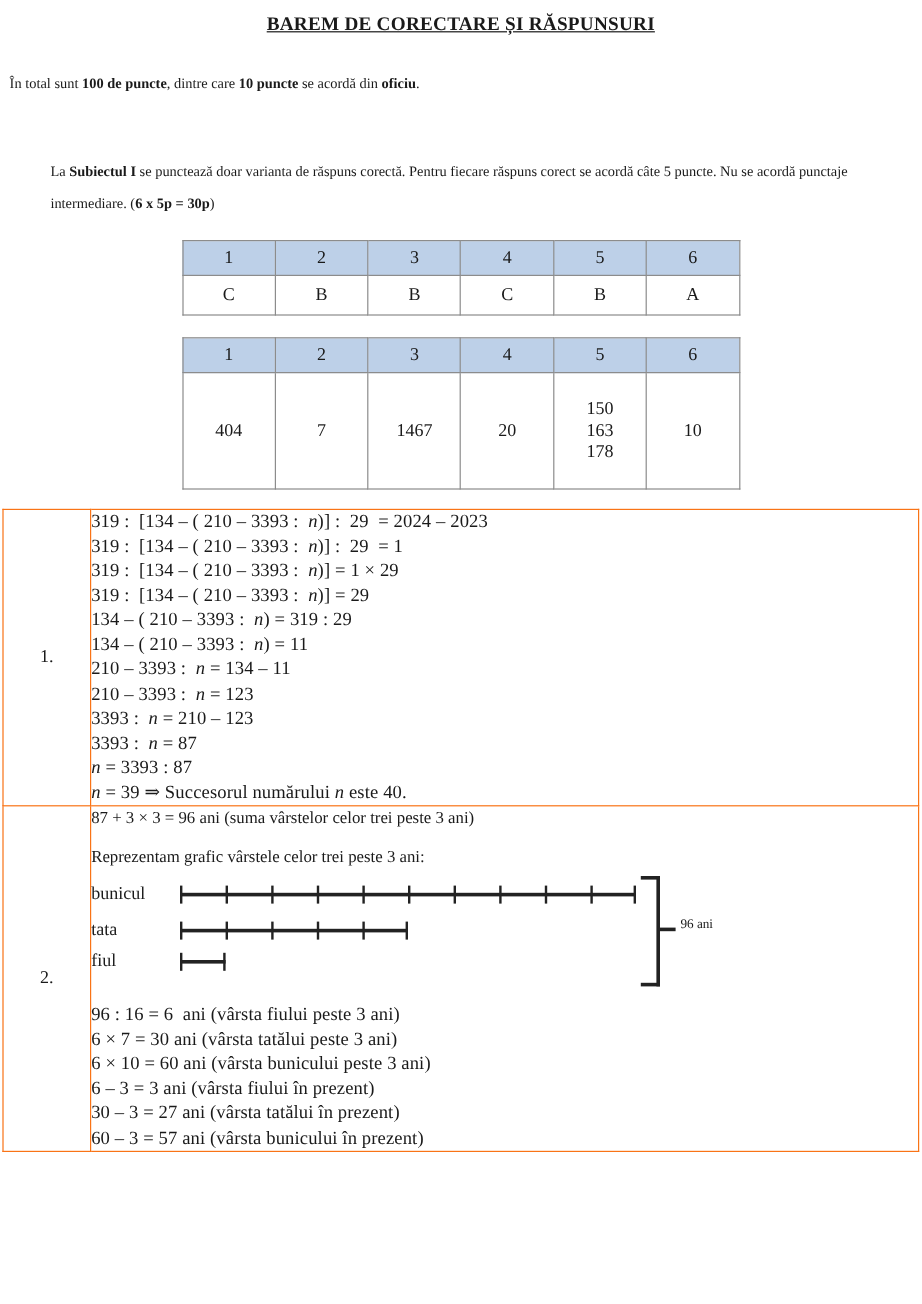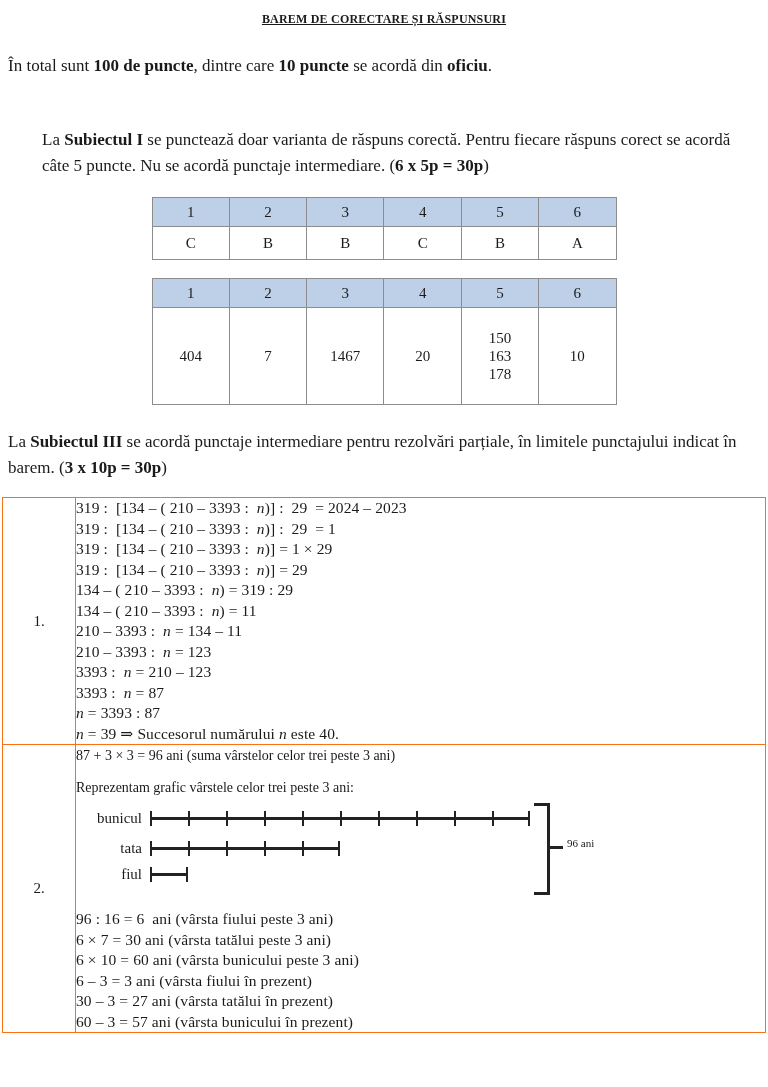--- a/index.html
+++ b/index.html
@@ -18,28 +18,28 @@
   .page {
     width: 768px;
     height: 1087px;
     position: relative;
     box-sizing: border-box;
     padding: 0;
   }
   .doc-title {
     text-align: center;
     font-weight: bold;
-    font-size: 12px;
+    font-size: 16px;
     text-decoration: underline;
     letter-spacing: 0.2px;
     margin: 12px 0 0 0;
     padding: 0;
   }
   .para {
-    font-size: 17px;
+    font-size: 12px;
     line-height: 26px;
     margin: 0;
     padding: 0 8px 0 8px;
     text-align: left;
   }
   .p-total { margin-top: 26px; }
   .p-sub1  { margin-top: 48px; margin-left: 34px; }
   .p-sub2  { margin-top: 24px; }
   .p-sub3  { margin-top: 24px; }
   b { font-weight: bold; }
@@ -119,21 +119,20 @@
   }
   .bar-row {
     position: absolute;
     left: 0;
     display: flex;
     align-items: center;
     height: 18px;
   }
   .bar-label {
     width: 66px;
-    text-align: right;
     font-size: 15px;
     padding-right: 8px;
     line-height: 18px;
   }
   .bar {
     position: relative;
     height: 3px;
     background: #222;
   }
   .tick {
@@ -213,21 +212,20 @@
           <td>20</td>
           <td class="multi" style="white-space:pre-line">150
 163
 178</td>
           <td>10</td>
         </tr>
       </tbody>
     </table>
   </div>
 
-  <p class="para p-sub3"><span>La </span><b>Subiectul III</b><span> se acordă punctaje intermediare pentru rezolvări parțiale, în limitele punctajului indicat în barem. (</span><b>3 x 10p = 30p</b><span>)</span></p>
 
   <table class="sol">
     <tbody>
       <tr>
         <td class="idx">1.</td>
         <td class="work">
           <div id="sol1-lines">
               <div class="mline">319 :  [134 – ( 210 – 3393 :  <i>n</i>)] :  29  = 2024 – 2023</div>
               <div class="mline">319 :  [134 – ( 210 – 3393 :  <i>n</i>)] :  29  = 1</div>
               <div class="mline">319 :  [134 – ( 210 – 3393 :  <i>n</i>)] = 1 × 29</div>

